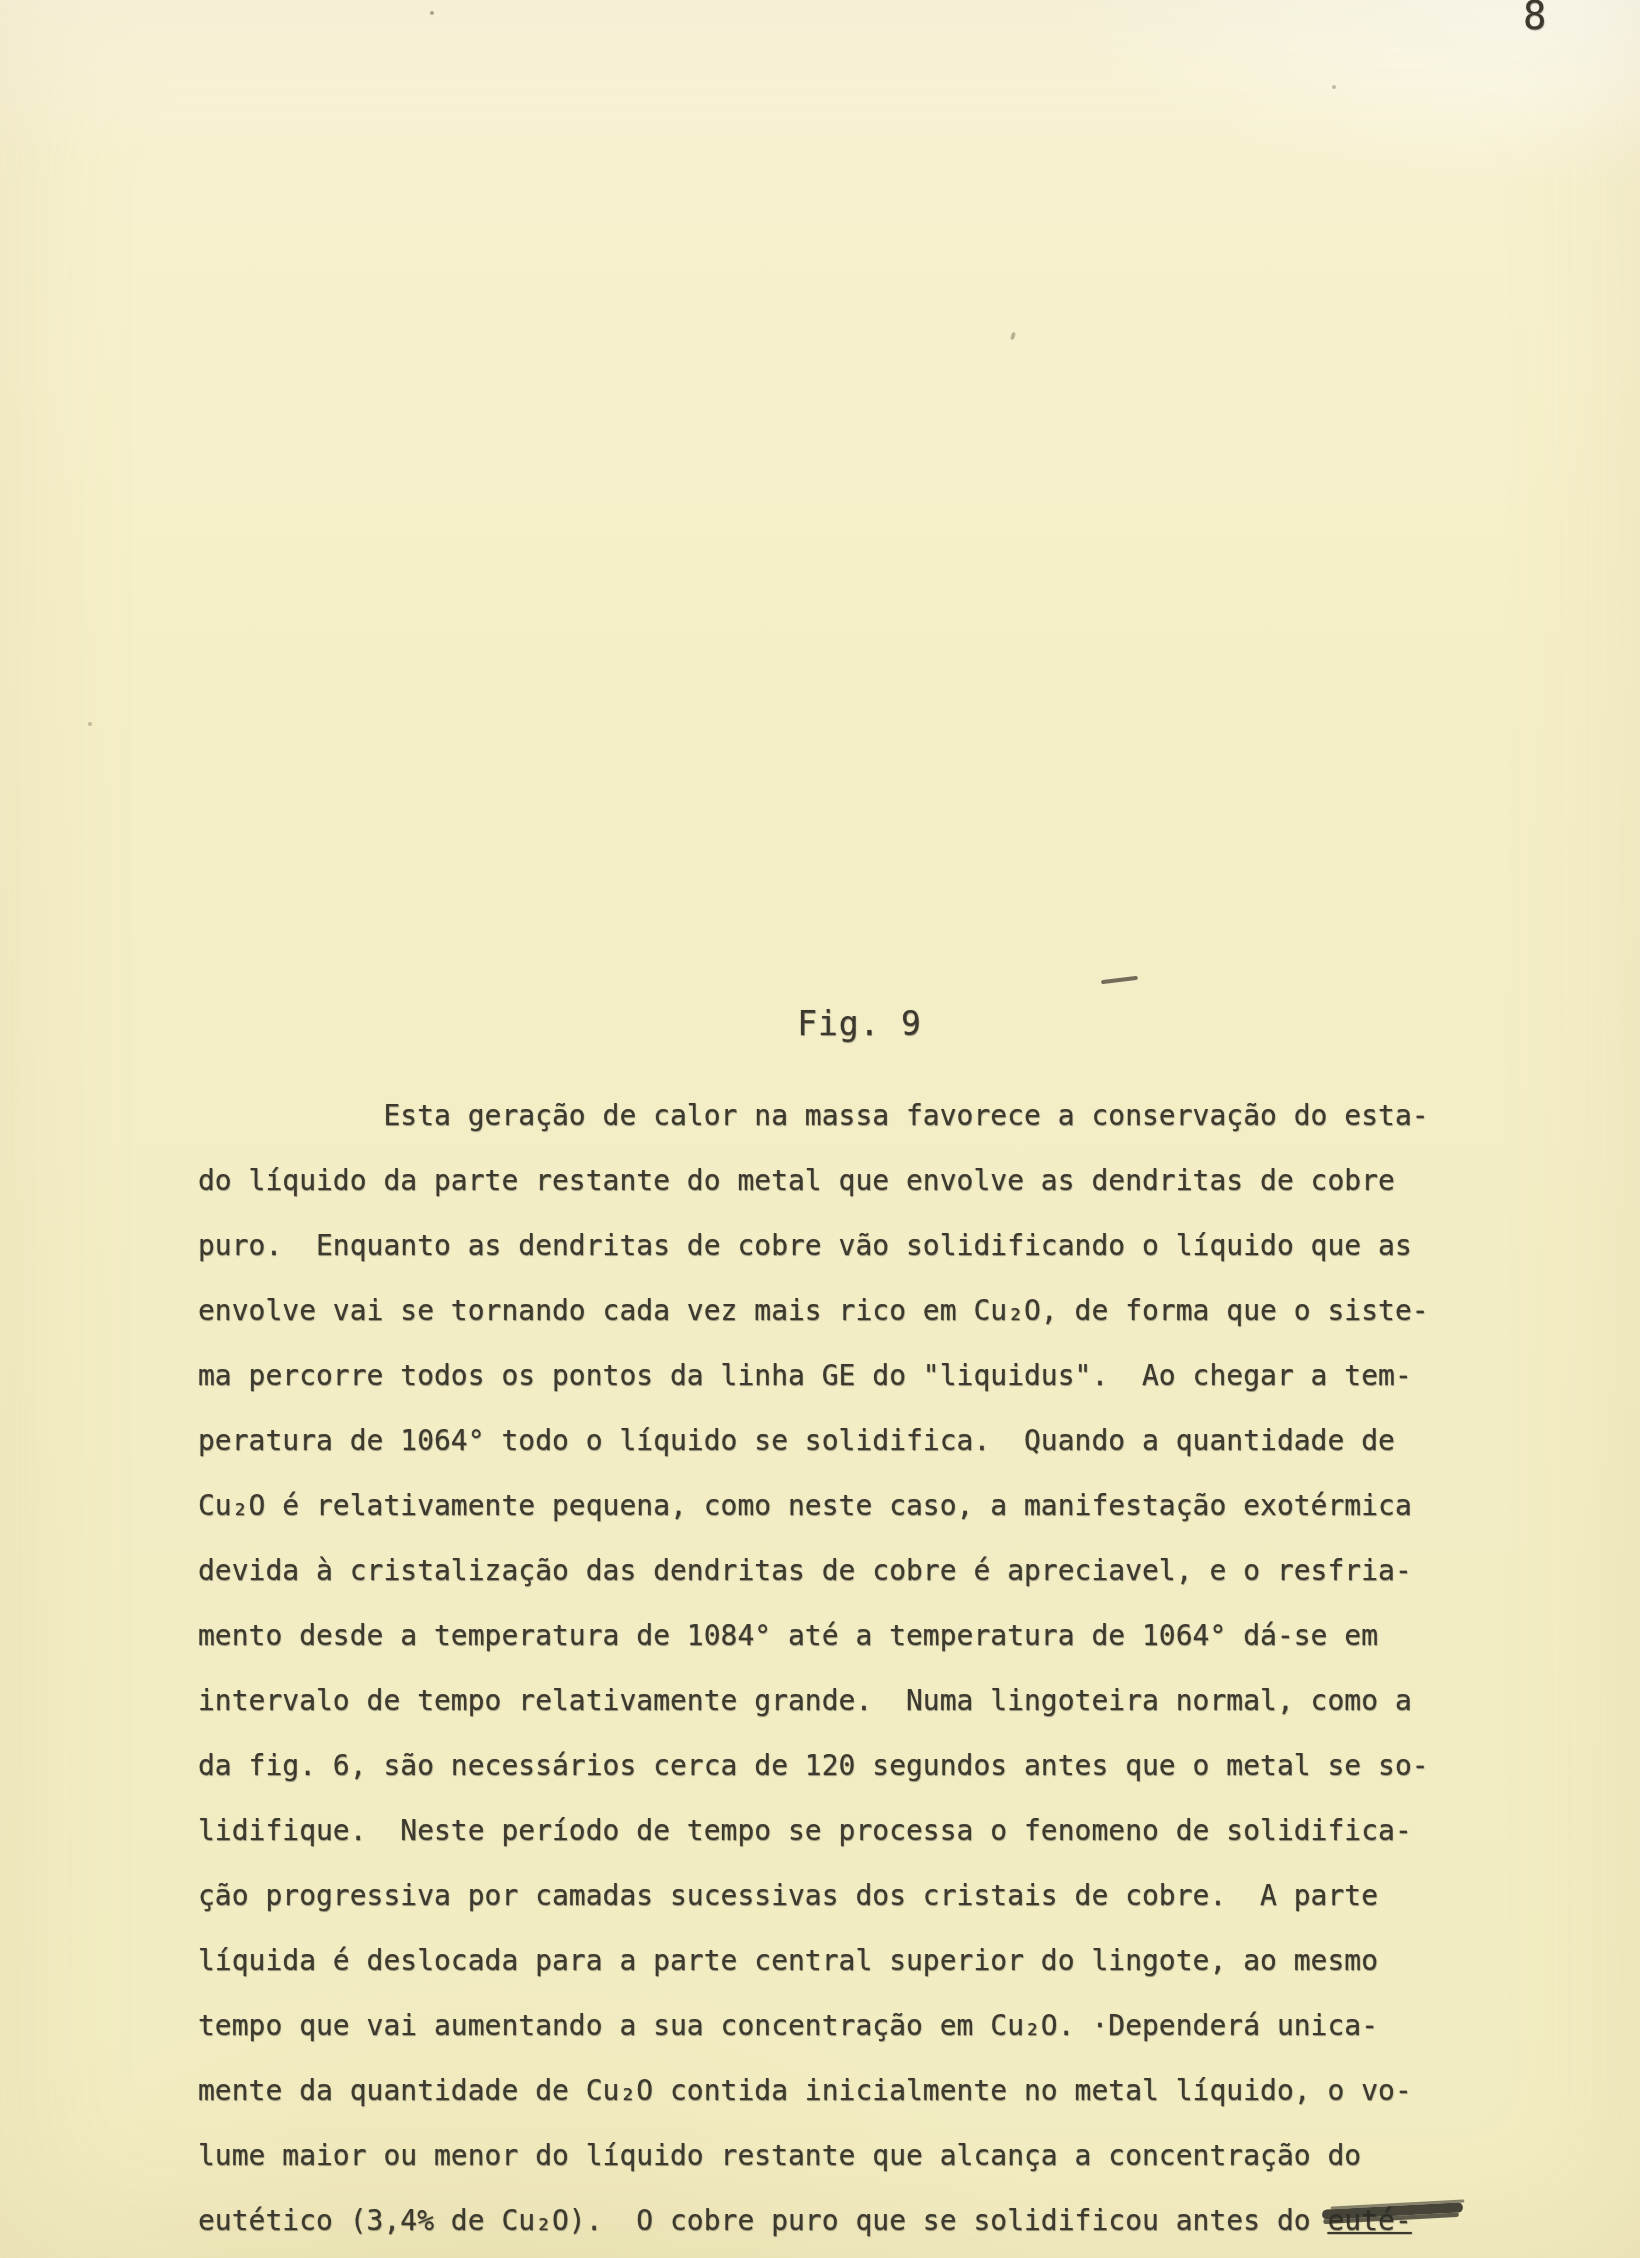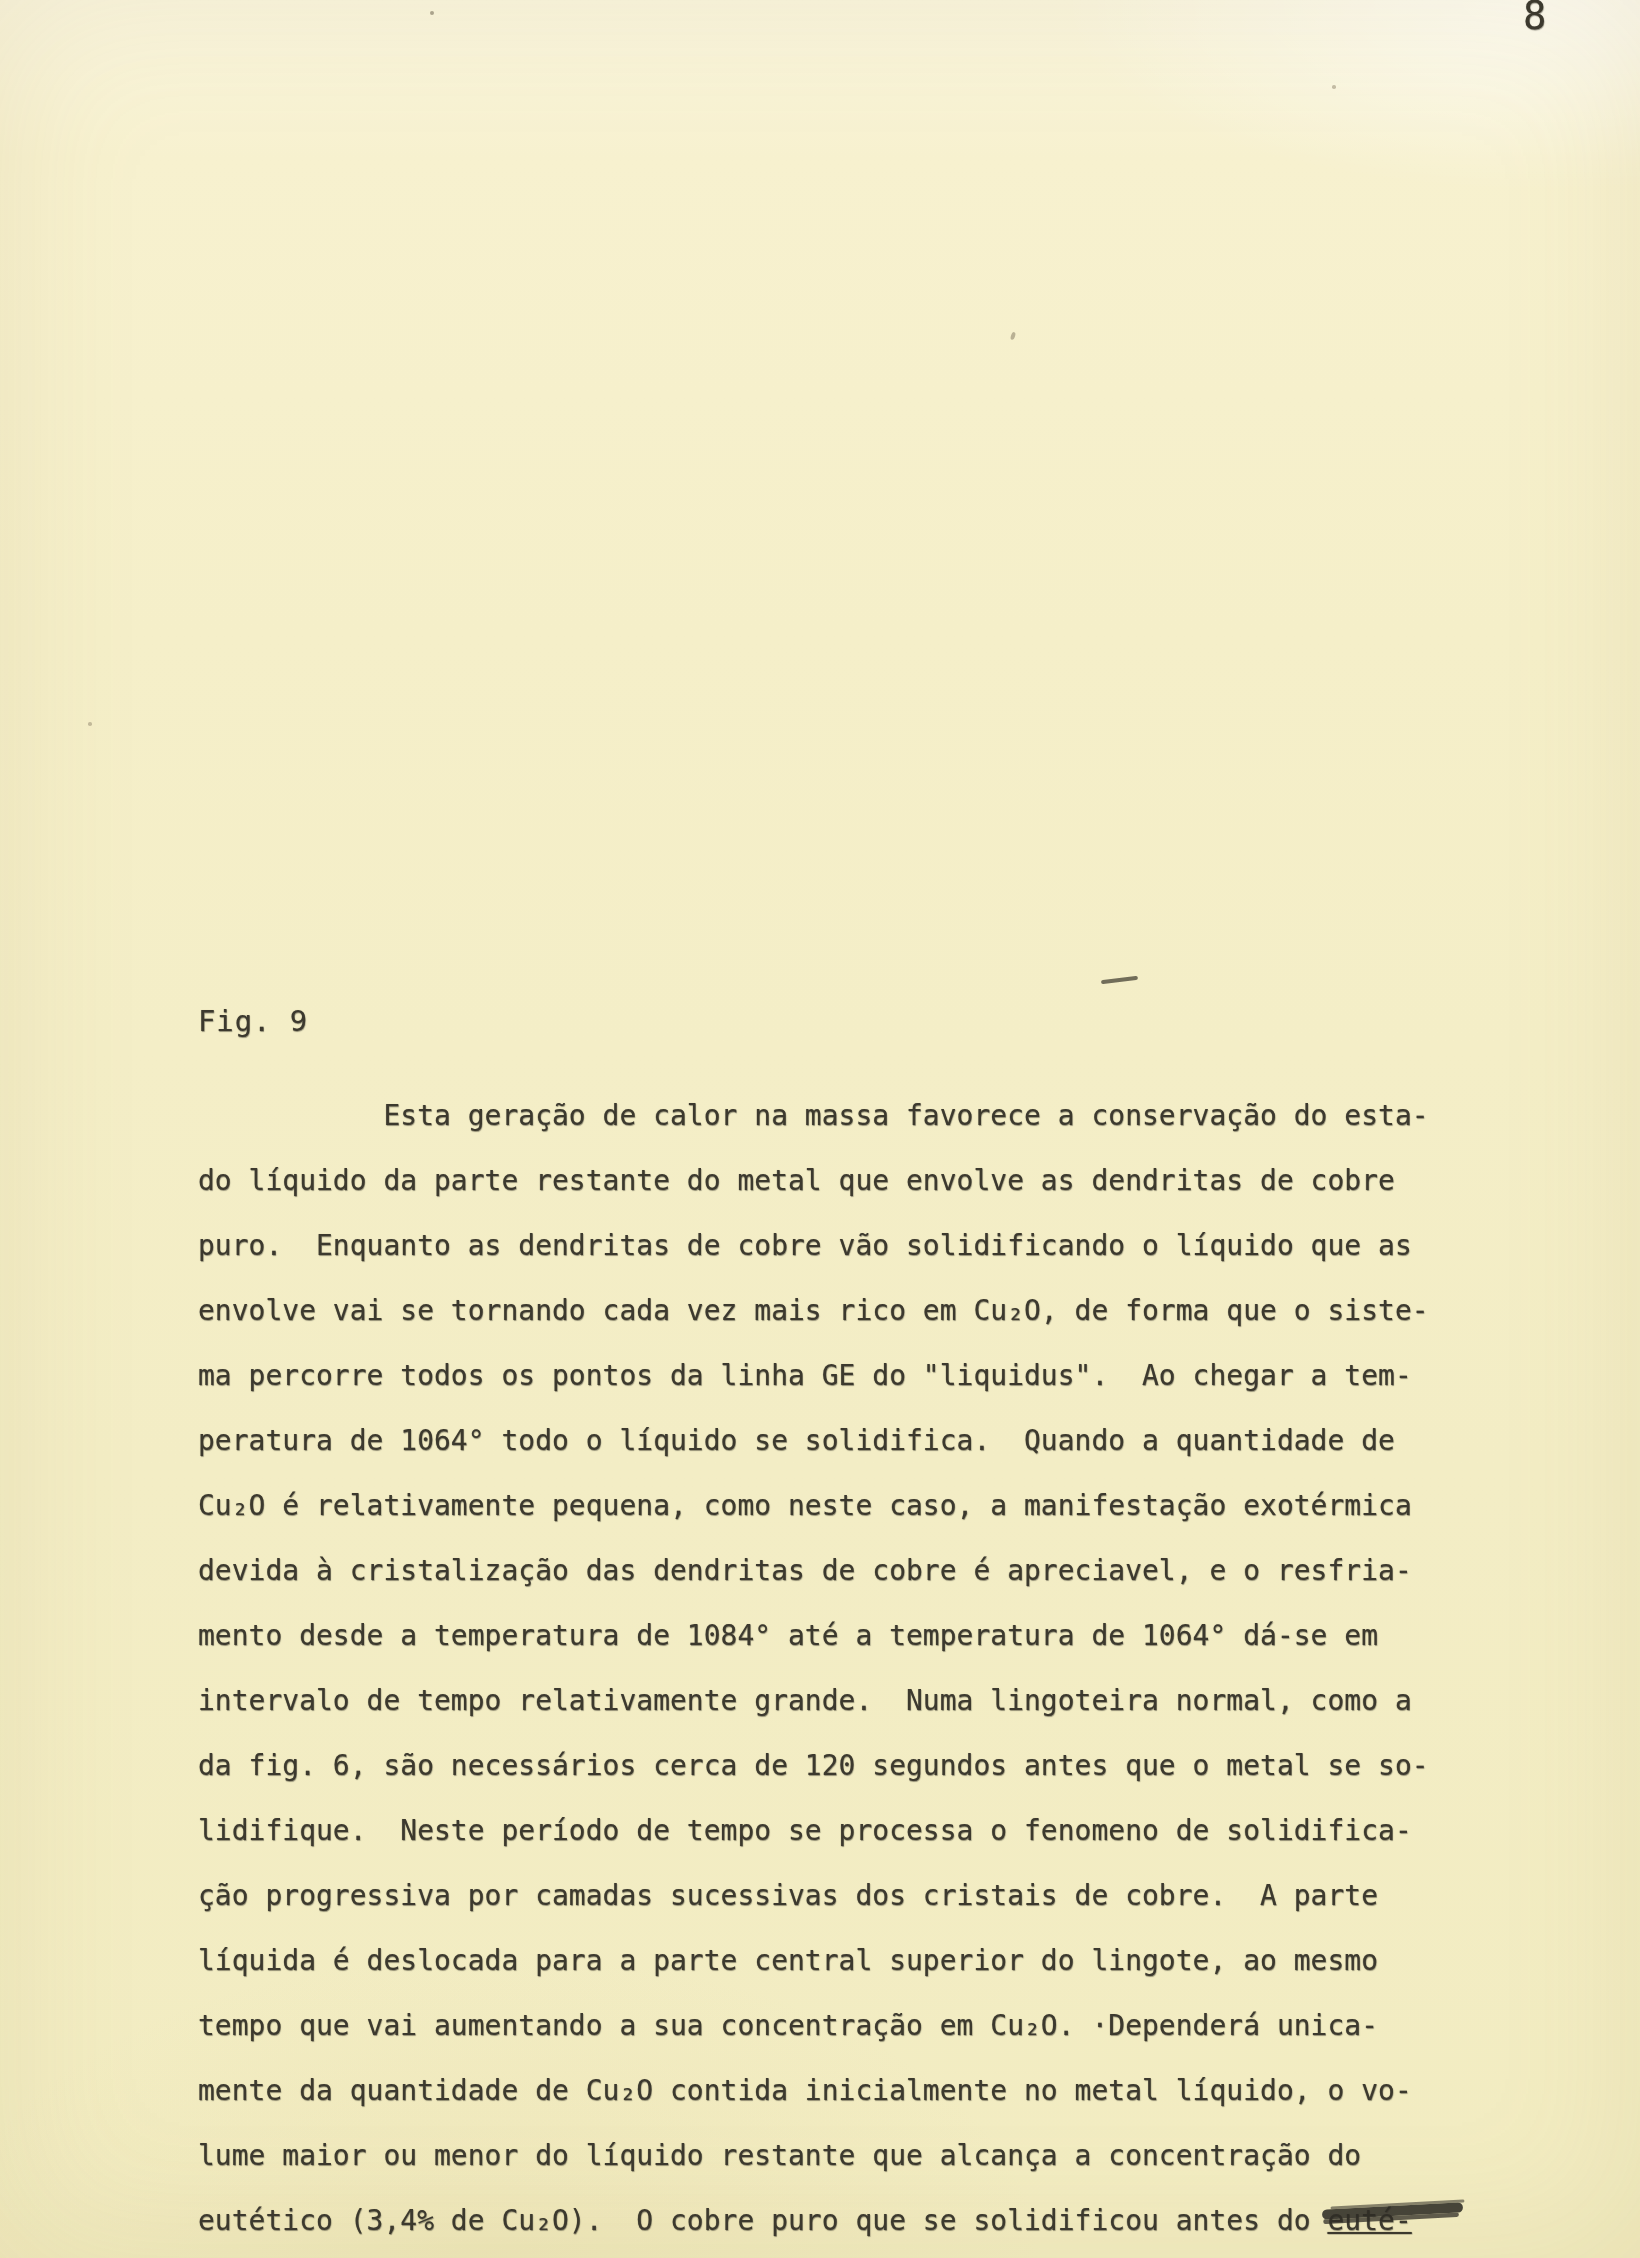--- a/index.html
+++ b/index.html
@@ -29,22 +29,22 @@
     left: 1523px;
     top: -7px;
     font-size: 39px;
     line-height: 1.2;
   }
   .figure-caption {
     position: absolute;
     left: 198px;
     top: 1004px;
     width: 1323px;
-    text-align: left;
-    font-size: 29px;
+    text-align: center;
+    font-size: 33px;
     letter-spacing: 0.9px;
   }
   .paragraph {
     position: absolute;
     left: 198px;
     top: 1083px;
     width: 1412px;
     font-size: 28px;
     line-height: 65px;
     white-space: pre;

